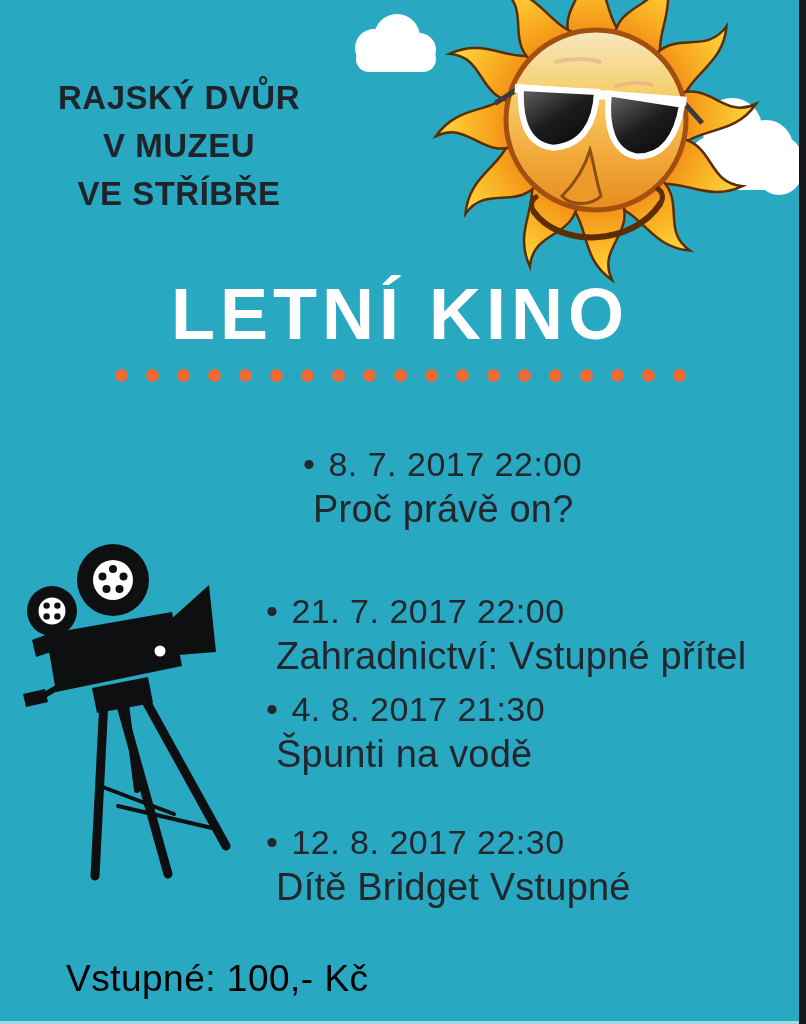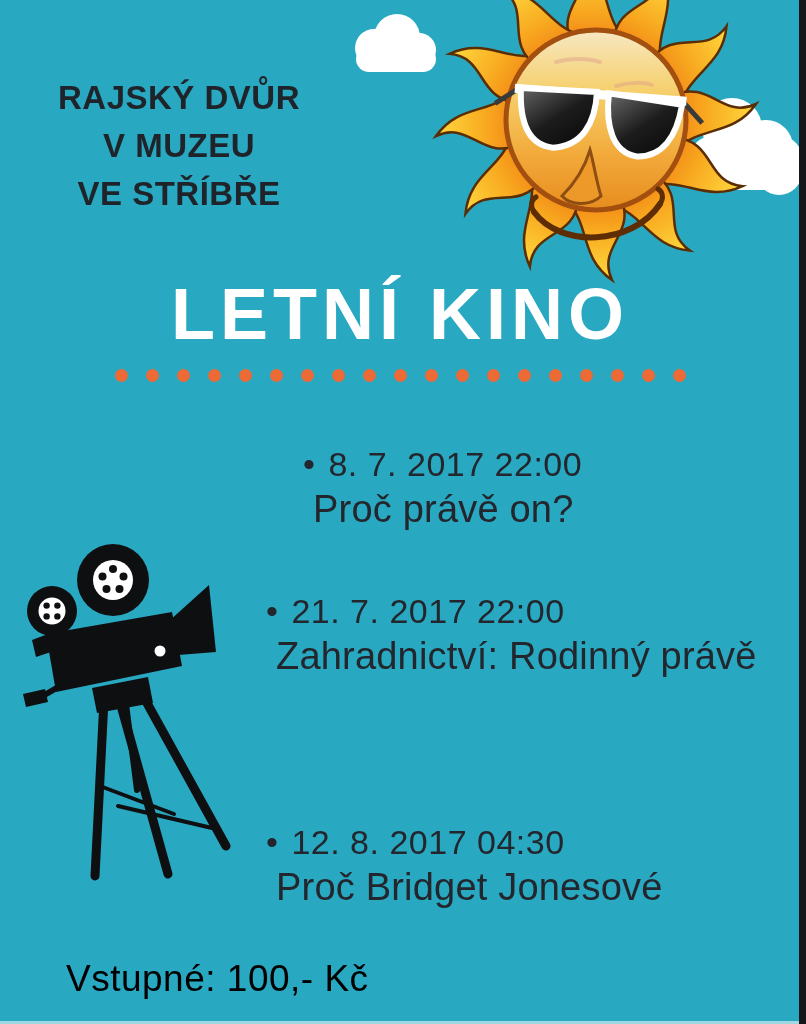--- a/index.html
+++ b/index.html
@@ -180,25 +180,29 @@
       <span class="dot" style="background: rgb(236, 106, 53);"></span>
     </div>
 
   <div class="screenings">
     <div class="screening s0">
       <div class="date-line"><span class="bullet">•</span><span>8. 7. 2017 22:00</span></div>
       <div class="film-line">Proč právě on?</div>
     </div>
     <div class="screening s1">
       <div class="date-line"><span class="bullet">•</span><span>21. 7. 2017 22:00</span></div>
-      <div class="film-line">Zahradnictví: Rodinný právě</div>
+      <div class="film-line">Zahradnictví: Vstupné přítel</div>
+    </div>
+    <div class="screening s2">
+      <div class="date-line"><span class="bullet">•</span><span>4. 8. 2017 21:30</span></div>
+      <div class="film-line">Špunti na vodě</div>
     </div>
     <div class="screening s3">
-      <div class="date-line"><span class="bullet">•</span><span>12. 8. 2017 04:30</span></div>
-      <div class="film-line">Proč Bridget Jonesové</div>
+      <div class="date-line"><span class="bullet">•</span><span>12. 8. 2017 22:30</span></div>
+      <div class="film-line">Dítě Bridget Vstupné</div>
     </div>
   </div>
 
   <div class="admission">Vstupné: 100,- Kč</div>
 
   <div class="bottom-line"></div>
   <div class="edge-strip"></div>
 </div>
 
 </body></html>

